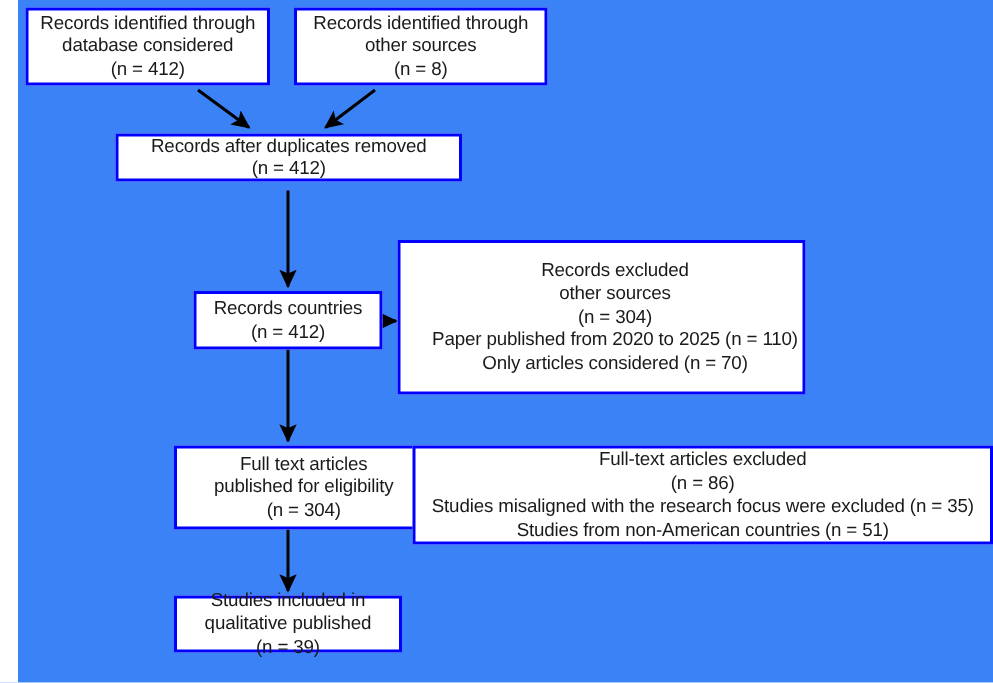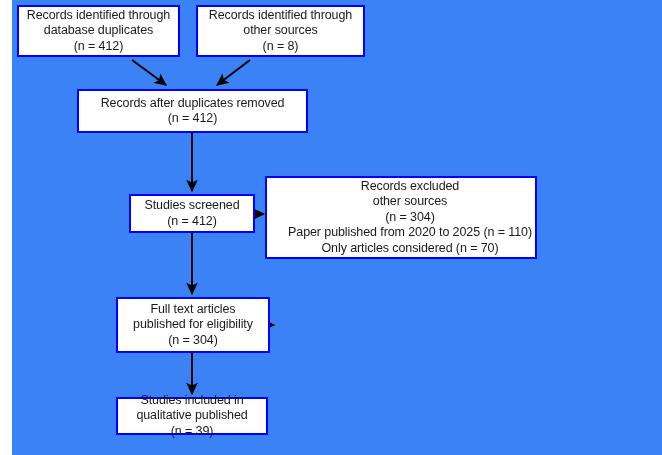--- a/index.html
+++ b/index.html
@@ -43,26 +43,26 @@
   }
   .node .line {
     display: block;
     white-space: nowrap;
   }
 
   
   #box-db-search   { left: 5px;   top: 5px;   width: 163px; height: 52px; }
   #box-other-src   { left: 184px; top: 5px;   width: 169px; height: 52px; }
   
-  #box-dedup       { left: 65px;  top: 89px;  width: 231px; height: 44px; }
+  #box-dedup       { left: 65px;  top: 89px;  width: 231px; height: 32px; }
   
   #box-screened    { left: 117px; top: 194px; width: 126px; height: 39px; }
-  #box-excluded    { left: 253px; top: 176px; width: 272px; height: 83px; padding-left: 18px; }
+  #box-excluded    { left: 253px; top: 160px; width: 272px; height: 103px; padding-left: 18px; }
   
-  #box-fulltext    { left: 104px; top: 297px; width: 154px; height: 56px; }
+  #box-fulltext    { left: 104px; top: 297px; width: 173px; height: 56px; }
   #box-ft-excluded { left: 263px; top: 297px; width: 387px; height: 66px; }
   
   #box-included    { left: 104px; top: 397px; width: 152px; height: 38px; }
 </style>
 </head>
 <body>
 
 <div id="diagram">
 
   <svg id="svg-layer" viewBox="0 0 662 455" width="662" height="455" xmlns="http://www.w3.org/2000/svg">
@@ -82,54 +82,60 @@
 
     <line x1="180" y1="233" x2="180" y2="294" stroke="#000000" stroke-width="2" marker-end="url(#arrowhead)"></line>
 
     <line x1="256" y1="325" x2="262" y2="325" stroke="#000000" stroke-width="2" marker-end="url(#arrowhead)"></line>
 
     <line x1="180" y1="353" x2="180" y2="394" stroke="#000000" stroke-width="2" marker-end="url(#arrowhead)"></line>
   </svg>
 
   <div class="node" id="box-db-search">
     <span class="line">Records identified through</span>
-    <span class="line">database duplicates</span>
+    <span class="line">database considered</span>
     <span class="line">(n = 412)</span>
   </div>
 
   <div class="node" id="box-other-src">
     <span class="line">Records identified through</span>
     <span class="line">other sources</span>
     <span class="line">(n = 8)</span>
   </div>
 
   <div class="node" id="box-dedup">
     <span class="line">Records after duplicates removed</span>
     <span class="line">(n = 412)</span>
   </div>
 
   <div class="node" id="box-screened">
-    <span class="line">Studies screened</span>
+    <span class="line">Records countries</span>
     <span class="line">(n = 412)</span>
   </div>
 
   <div class="node" id="box-excluded">
     <span class="line">Records excluded</span>
     <span class="line">other sources</span>
     <span class="line">(n = 304)</span>
     <span class="line">Paper published from 2020 to 2025 (n = 110)</span>
     <span class="line">Only articles considered (n = 70)</span>
   </div>
 
   <div class="node" id="box-fulltext">
     <span class="line">Full text articles</span>
     <span class="line">published for eligibility</span>
     <span class="line">(n = 304)</span>
   </div>
 
+  <div class="node" id="box-ft-excluded">
+    <span class="line">Full-text articles excluded</span>
+    <span class="line">(n = 86)</span>
+    <span class="line">Studies misaligned with the research focus were excluded (n = 35)</span>
+    <span class="line">Studies from non-American countries (n = 51)</span>
+  </div>
 
   <div class="node" id="box-included">
     <span class="line">Studies included in</span>
     <span class="line">qualitative published</span>
     <span class="line">(n = 39)</span>
   </div>
 
 </div>
 
 </body></html>

